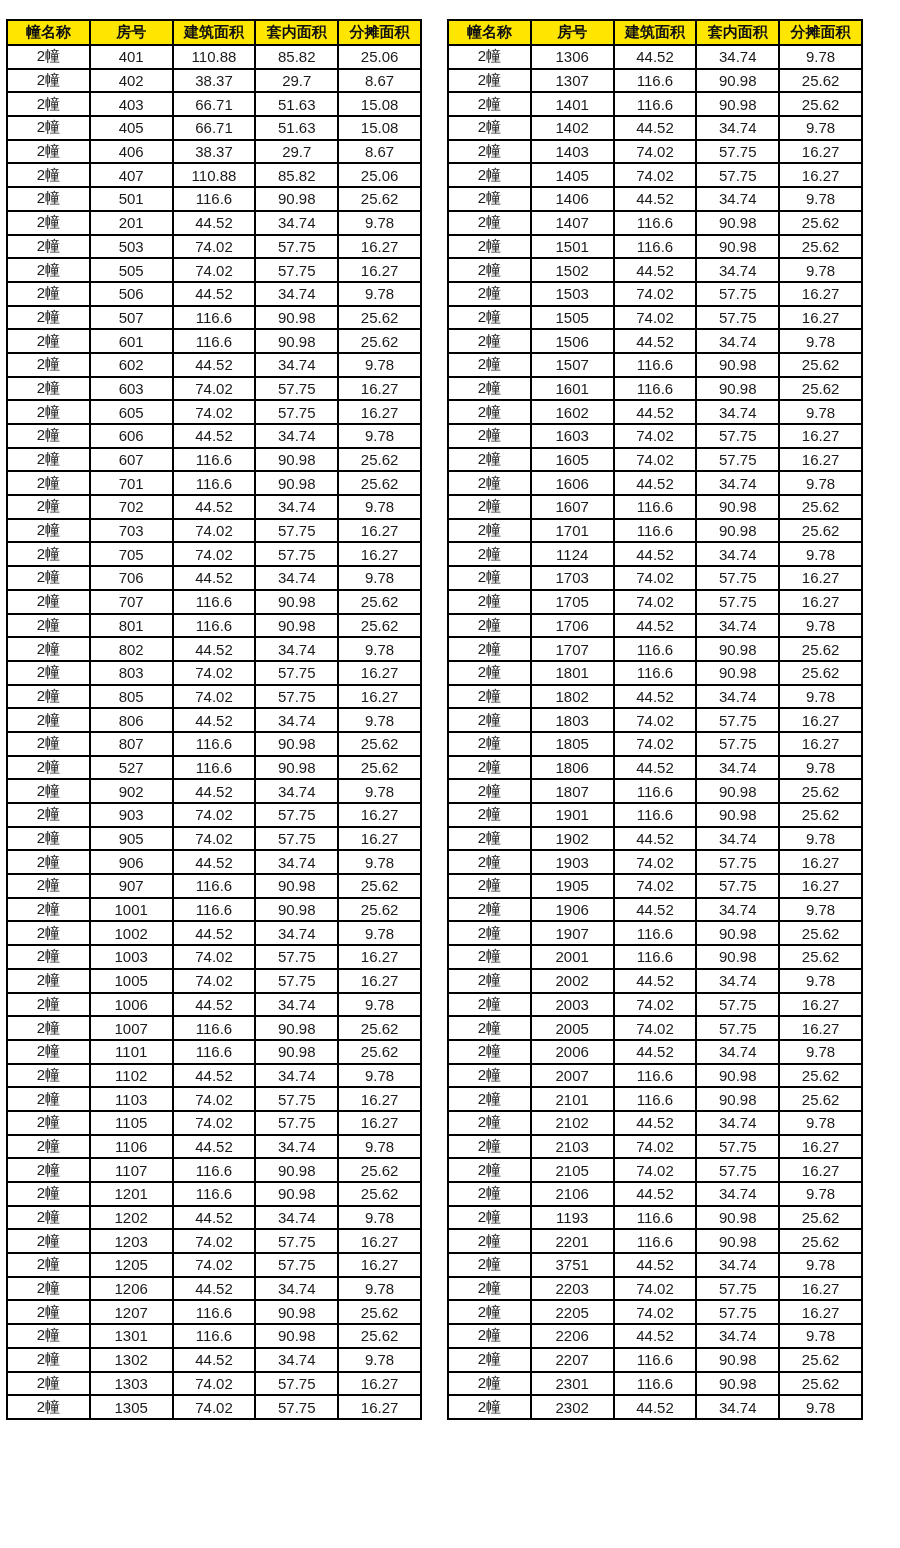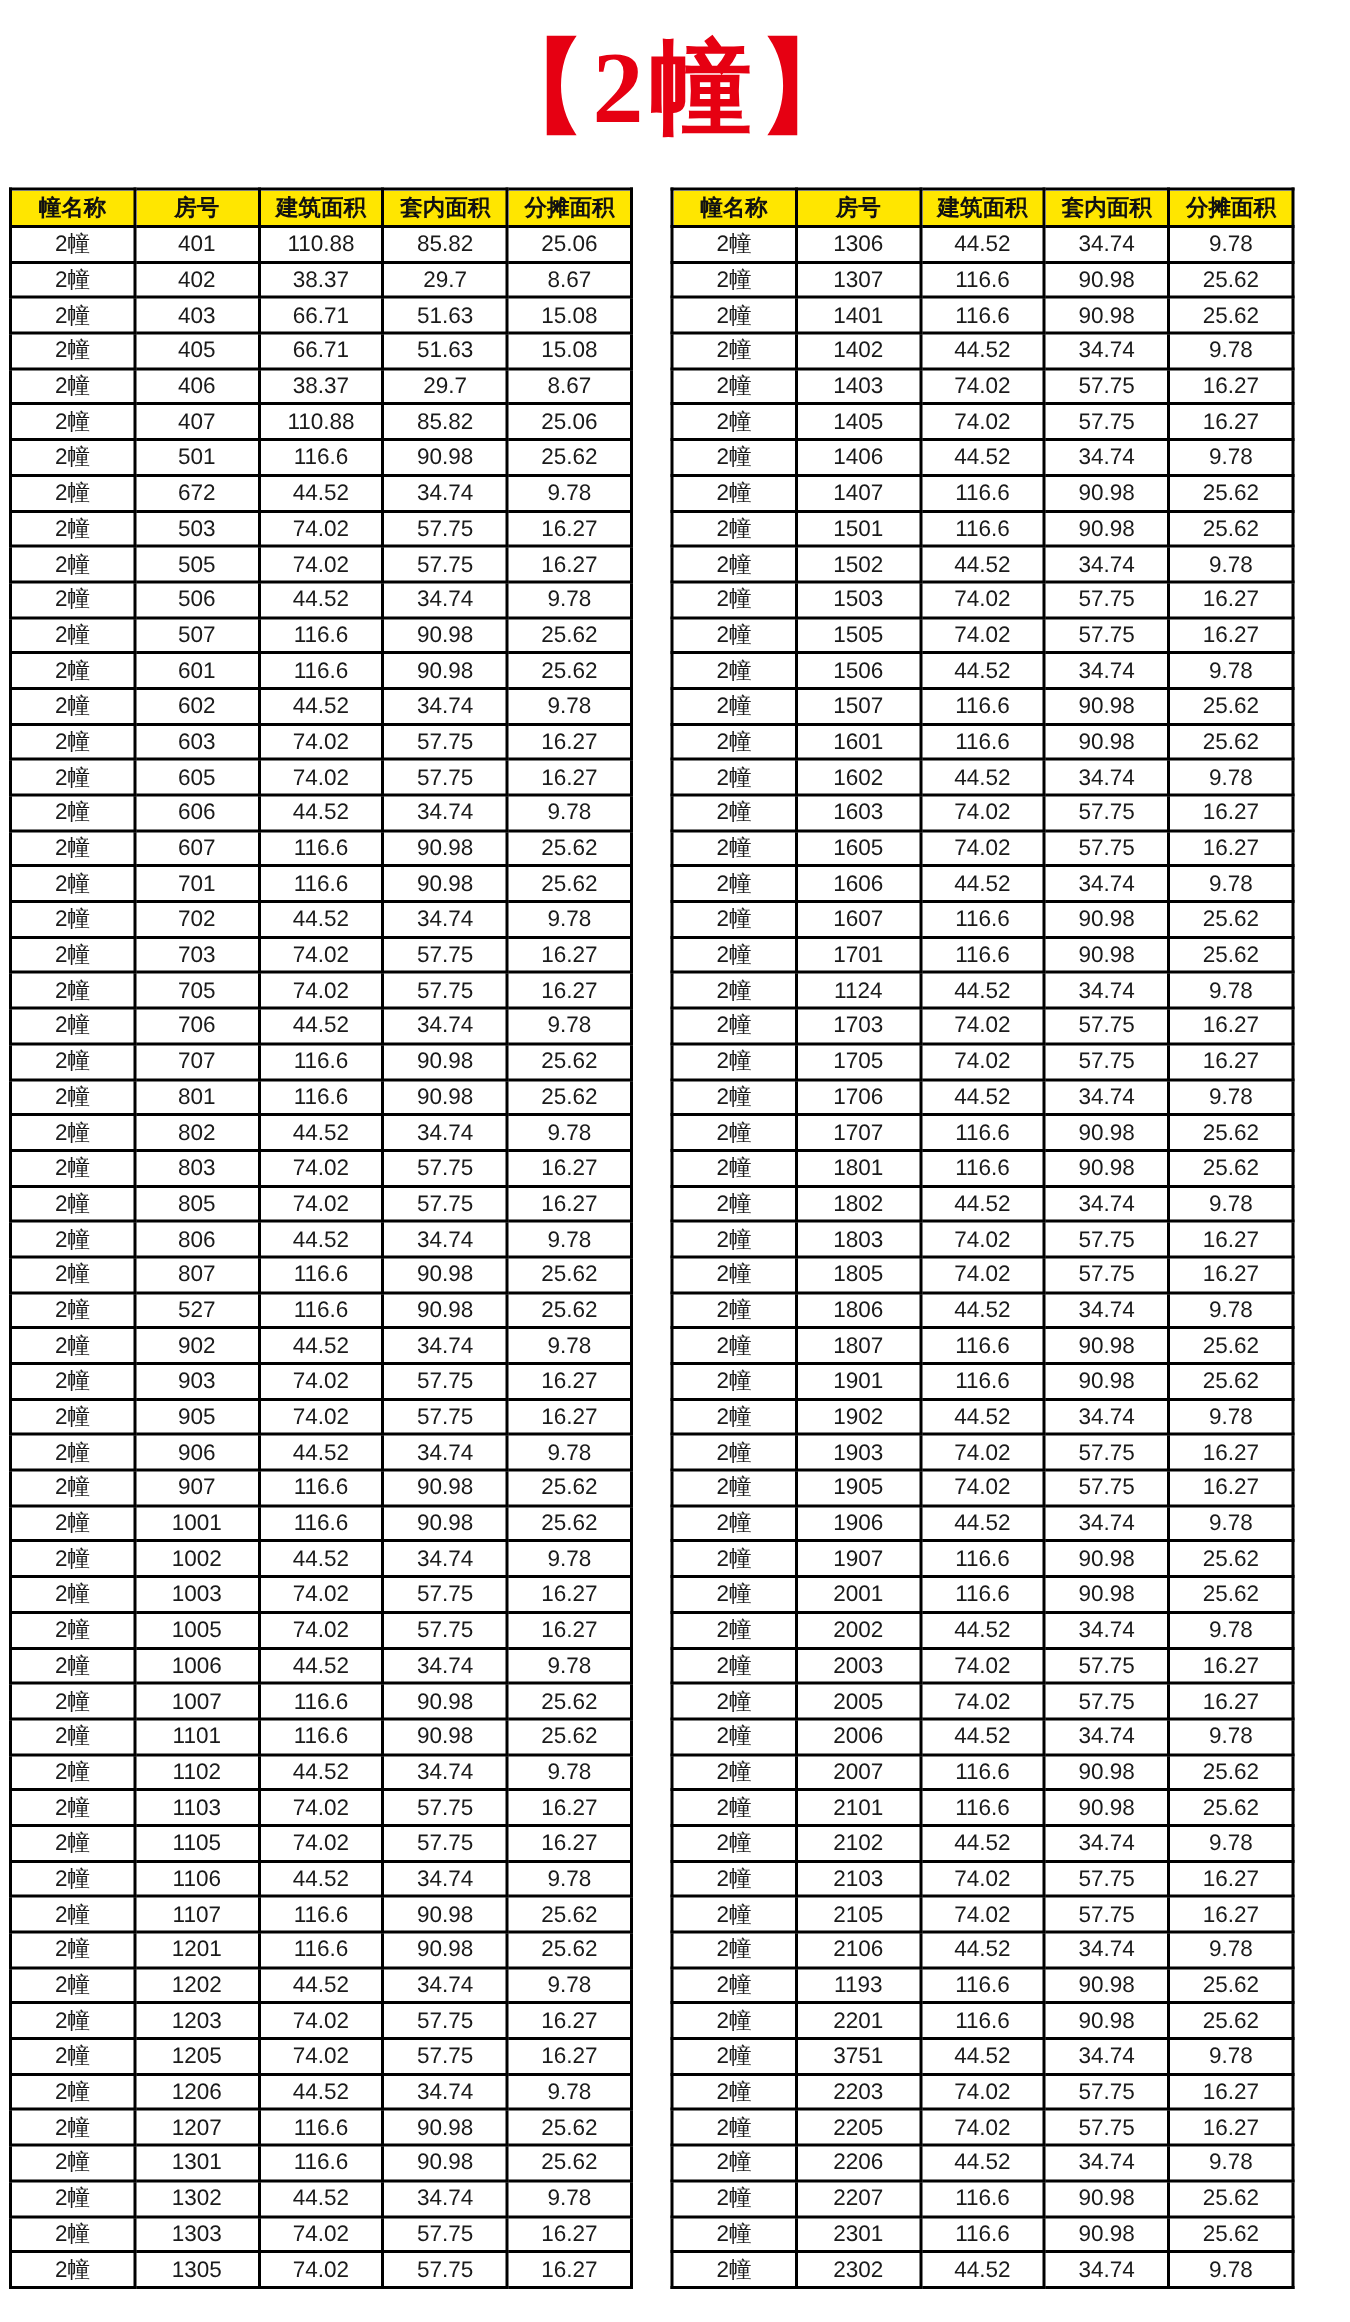--- a/index.html
+++ b/index.html
@@ -57,21 +57,20 @@
     background: #ffffff;
     color: #1a1a1a;
     font-size: 15px;
     height: 21.7px;
   }
 </style>
 </head>
 <body>
 
 <div class="page">
-  <div class="title">【2幢】</div>
   <div class="tables-row">
     <table class="area-table">
       <thead>
         <tr>
             <th>幢名称</th>
             <th>房号</th>
             <th>建筑面积</th>
             <th>套内面积</th>
             <th>分摊面积</th>
           </tr>
@@ -121,21 +120,21 @@
           </tr>
           <tr>
             <td>2幢</td>
             <td>501</td>
             <td>116.6</td>
             <td>90.98</td>
             <td>25.62</td>
           </tr>
           <tr>
             <td>2幢</td>
-            <td>672</td>
+            <td>201</td>
             <td>44.52</td>
             <td>34.74</td>
             <td>9.78</td>
           </tr>
           <tr>
             <td>2幢</td>
             <td>503</td>
             <td>74.02</td>
             <td>57.75</td>
             <td>16.27</td>

